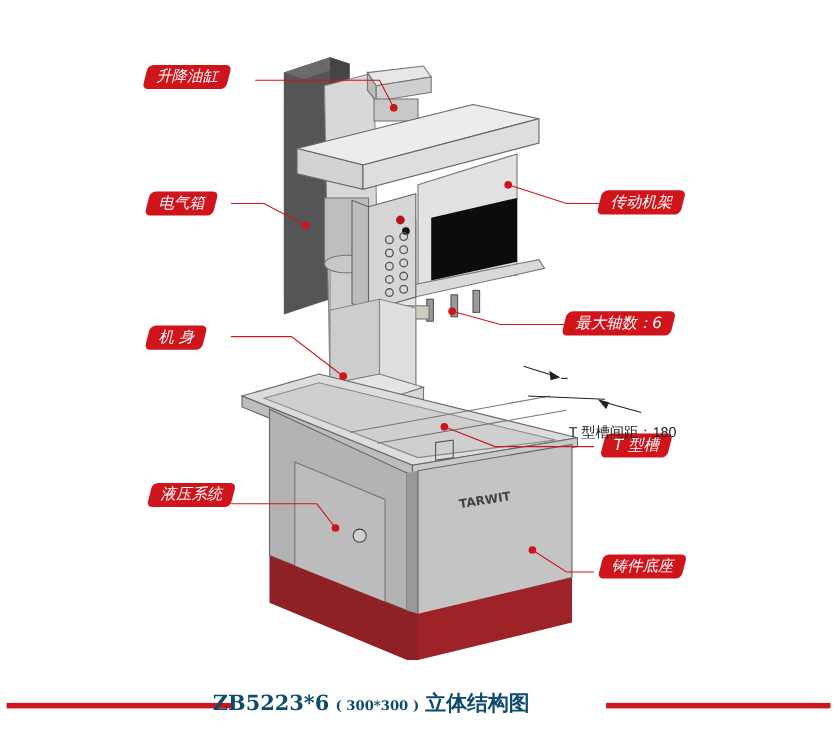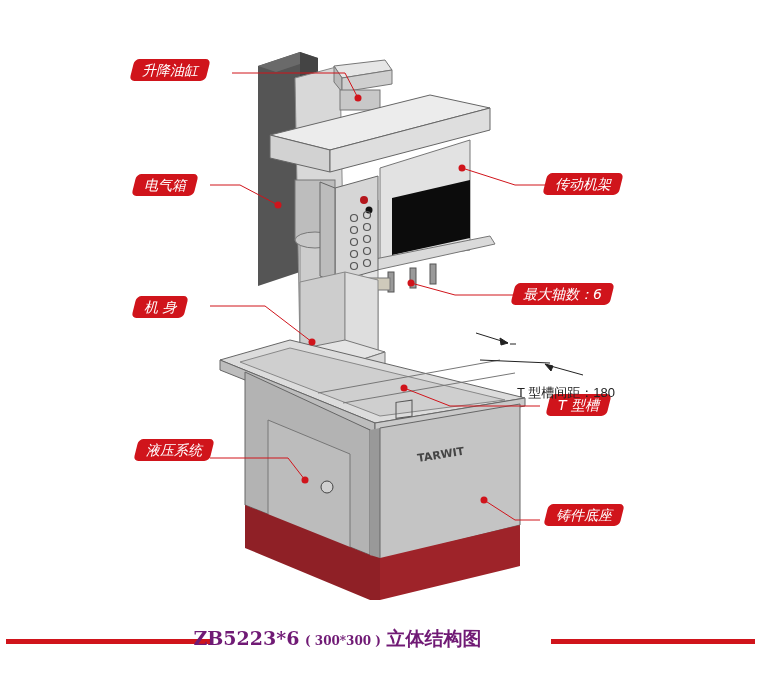--- a/index.html
+++ b/index.html
@@ -5,21 +5,21 @@
   html,body{margin:0;padding:0;background:#ffffff;}
   body{width:760px;height:681px;position:relative;overflow:hidden;font-family:"DejaVu Sans",sans-serif;}
   .stage{position:absolute;left:0;top:0;width:760px;height:681px;}
   svg.machine{position:absolute;left:0;top:0;}
   .label{position:absolute;height:22px;line-height:22px;color:#fff;font-size:14px;font-style:italic;
     background:#d0141b;transform:skewX(-14deg);border-radius:5px;padding:0 10px;white-space:nowrap;text-align:center;}
   .label span{display:inline-block;transform:skewX(14deg);}
   .anno{position:absolute;font-size:13px;color:#222;white-space:nowrap;font-family:"Liberation Sans",sans-serif;}
   .footer{position:absolute;left:0;top:626px;width:760px;height:30px;}
   .footer .bar{position:absolute;top:13px;height:5px;background:#d0141b;}
-  .footer .title{position:absolute;left:0;width:675px;top:0;text-align:center;color:#701a75;font-family:"DejaVu Serif",serif;font-weight:bold;}
+  .footer .title{position:absolute;left:0;width:675px;top:0;text-align:center;color:#0c4a6e;font-family:"DejaVu Serif",serif;font-weight:bold;}
   .footer .title .main{font-size:19px;}
   .footer .title .sub{font-size:12px;}
 </style>
 </head>
 <body>
 
 <div class="stage">
 
   <svg class="machine" width="760" height="681" viewBox="0 0 760 681">
 

